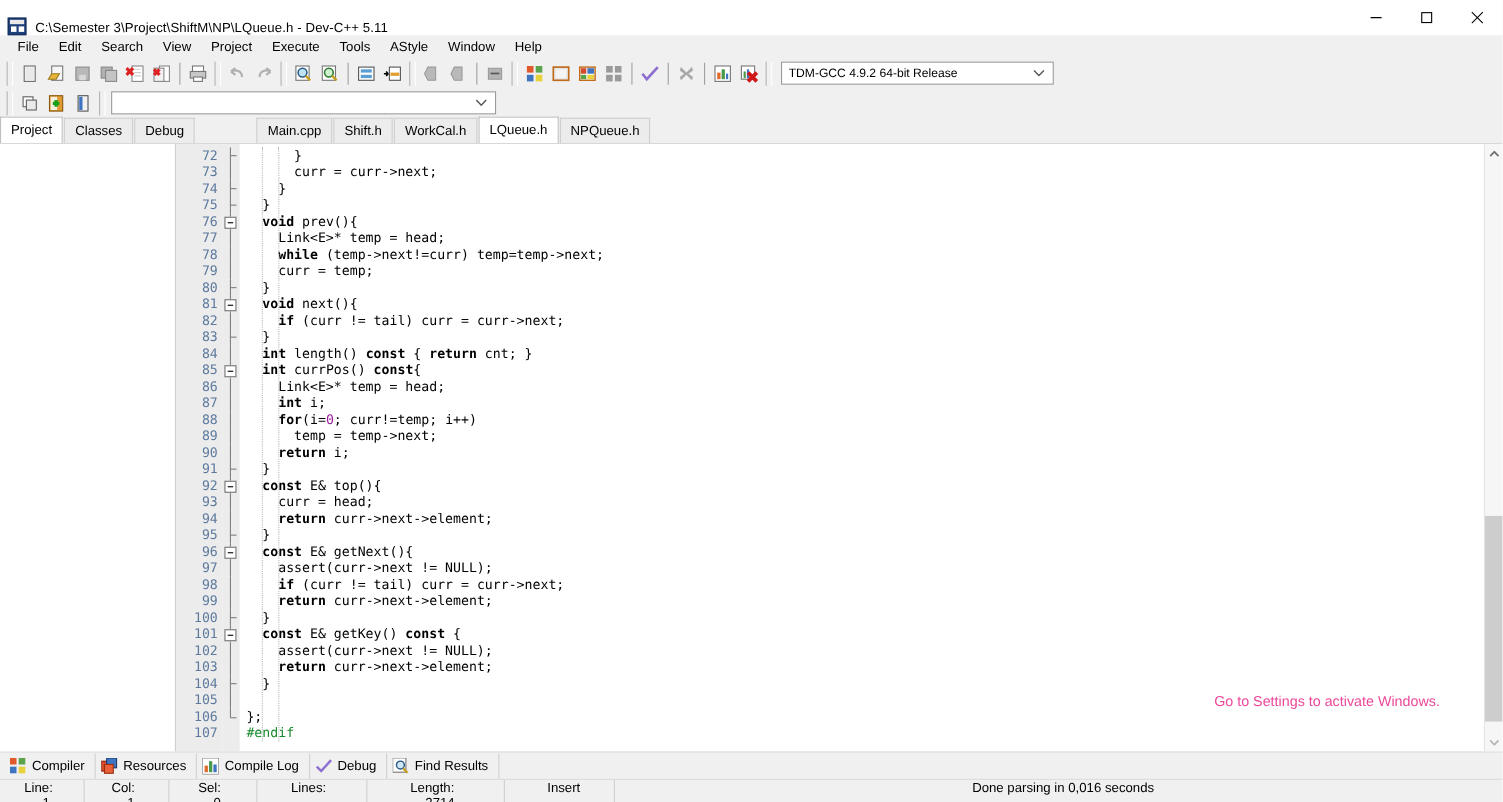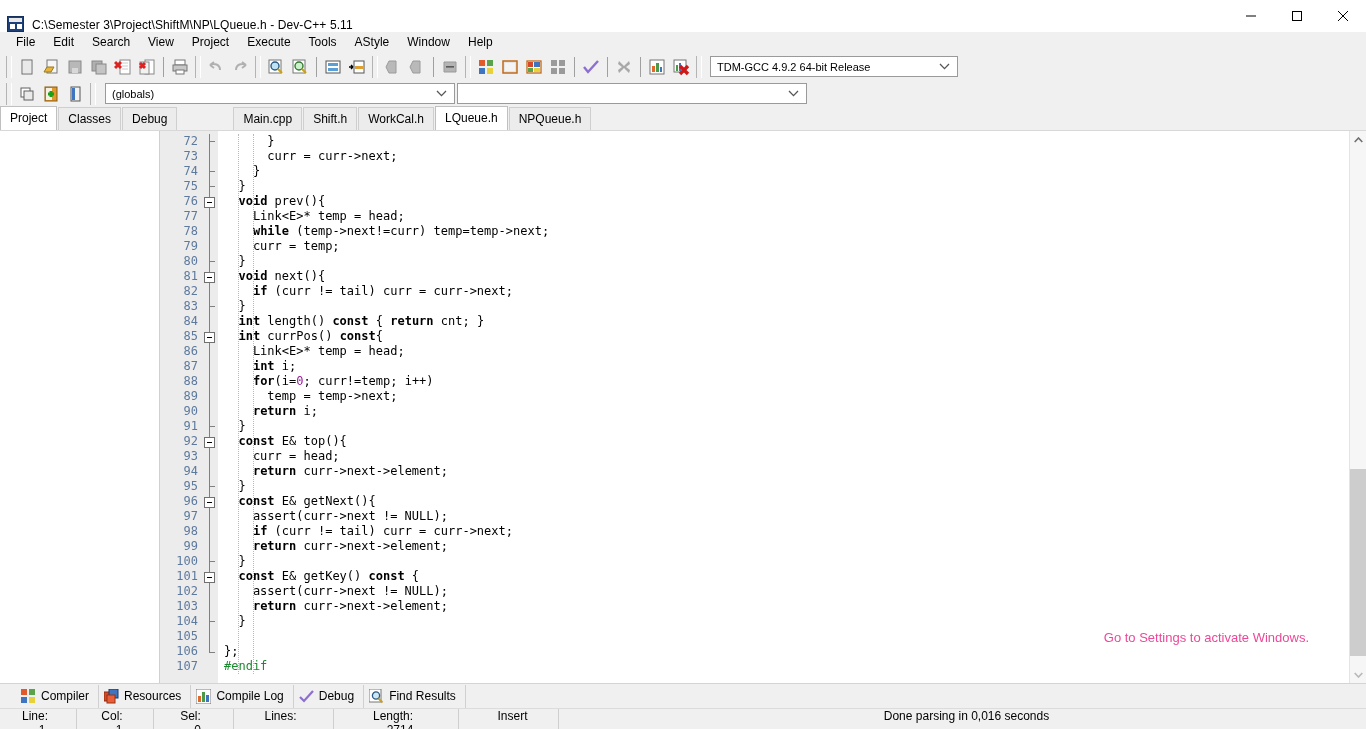--- a/index.html
+++ b/index.html
@@ -234,21 +234,21 @@
   }
   .wm1 { font-size: 20px; color: #b3b3b3; line-height: 26px; }
   .wm2 { font-size: 13px; color: #ec4899; line-height: 18px; margin-top: 12px; }
 
   
   .bottom-tabs {
     height: 25px; min-height: 25px;
     background: #f0f0f0;
     border-top: 1px solid #d4d4d4;
     display: flex; align-items: center;
-    padding-left: 16px;
+    padding-left: 4px;
   }
   .btab {
     display: flex; align-items: center;
     height: 23px; padding: 0 9px 0 5px;
     font-size: 12px; color: #000;
     border-right: 1px solid #d0d0d0;
     white-space: nowrap;
   }
   .btab .bic { margin-right: 5px; display: flex; flex: none; }
 
@@ -523,28 +523,20 @@
         </svg>
     </div>
     <div class="tbtn">
       <svg width="18" height="18" viewBox="0 0 18 18">
           <rect x="5" y="2" width="9" height="14" fill="#f2f2f2" stroke="#555"></rect>
           <rect x="6" y="3" width="3" height="12" fill="#3f74c0"></rect>
         </svg>
     </div>
     <div class="sep2"></div>
 
-    <div class="combo combo-globals">
-      <span>(globals)</span>
-      <span class="arrow">
-        <svg width="11" height="7" viewBox="0 0 11 7">
-            <path d="M1 1 L5.5 5.6 L10 1" fill="none" stroke="#555" stroke-width="1.3"></path>
-          </svg>
-      </span>
-    </div>
     <div class="combo combo-blank">
       <span></span>
       <span class="arrow">
         <svg width="11" height="7" viewBox="0 0 11 7">
             <path d="M1 1 L5.5 5.6 L10 1" fill="none" stroke="#555" stroke-width="1.3"></path>
           </svg>
       </span>
     </div>
   </div>
 

